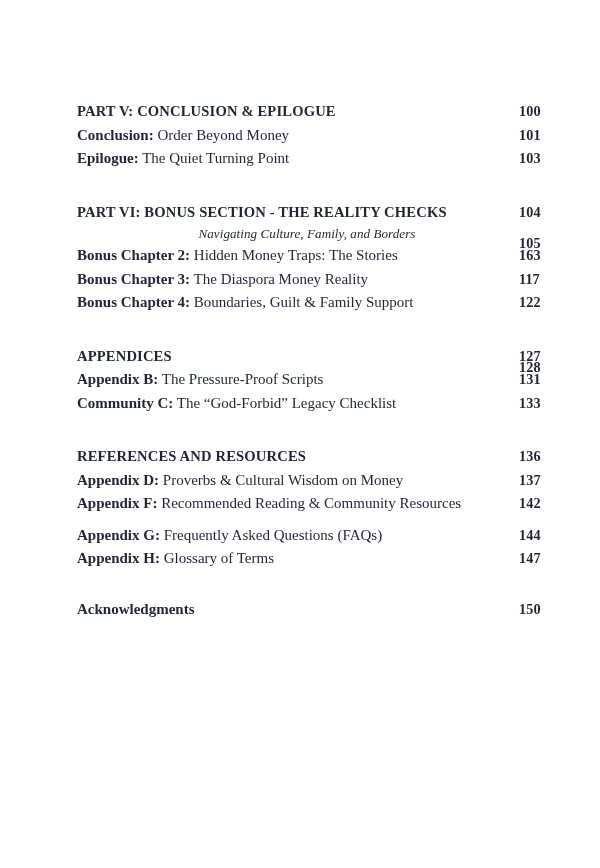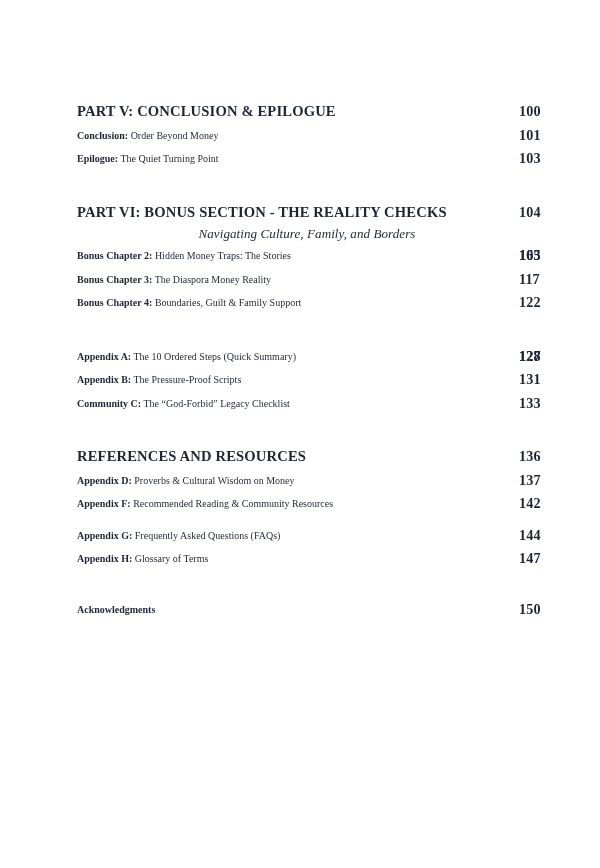--- a/index.html
+++ b/index.html
@@ -20,21 +20,21 @@
   #toc {
     position: absolute;
     left: 77px;
     top: 100px;
     width: 460px;
   }
 
   
   .row {
     display: flex;
-    align-items: flex-start;
+    align-items: center;
     line-height: 23.5px;
     white-space: nowrap;
   }
   .row .label {
     flex: 0 1 auto;
     overflow: hidden;
   }
   .row .pagenum {
     position: absolute;
     left: 442px;
@@ -46,21 +46,21 @@
 
   
   .section-head .label {
     font-weight: bold;
     font-size: 14.6px;
     letter-spacing: 0.15px;
   }
 
   
   .entry .label {
-    font-size: 10px;
+    font-size: 15px;
   }
   .entry .prefix {
     font-weight: bold;
   }
   .entry .title {
     font-weight: normal;
   }
 
   
   .entry.all-bold .label {
@@ -113,24 +113,24 @@
     <div class="row entry">
       <span class="label"><span class="prefix">Bonus Chapter 3:</span> <span class="title">The Diaspora Money Reality</span></span>
       <span class="pagenum">117</span>
     </div>
     <div class="row entry">
       <span class="label"><span class="prefix">Bonus Chapter 4:</span> <span class="title">Boundaries, Guilt &amp; Family Support</span></span>
       <span class="pagenum">122</span>
     </div>
     <div class="gap-lg"></div>
     <div class="row section-head">
+      <span class="label">APPENDICES</span>
       <span class="pagenum">127</span>
     </div>
     <div class="row entry">
-      <span class="label"><span class="prefix">Appendix A:</span> <span class="title">The 10 Ordered Steps (Quick Summary)</span></span>
       <span class="pagenum">128</span>
     </div>
     <div class="row entry">
       <span class="label"><span class="prefix">Appendix B:</span> <span class="title">The Pressure-Proof Scripts</span></span>
       <span class="pagenum">131</span>
     </div>
     <div class="row entry">
       <span class="label"><span class="prefix">Community C:</span> <span class="title">The “God-Forbid” Legacy Checklist</span></span>
       <span class="pagenum">133</span>
     </div>

